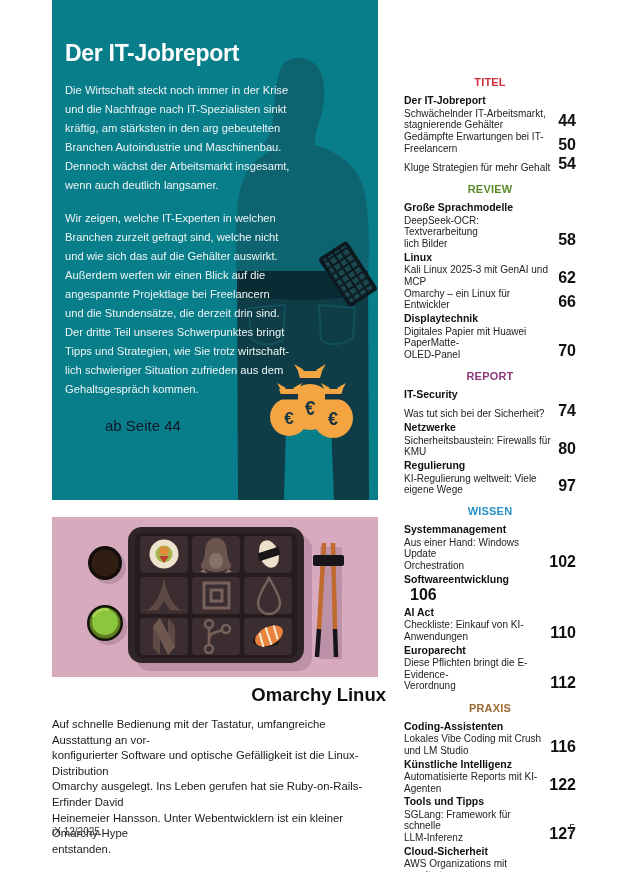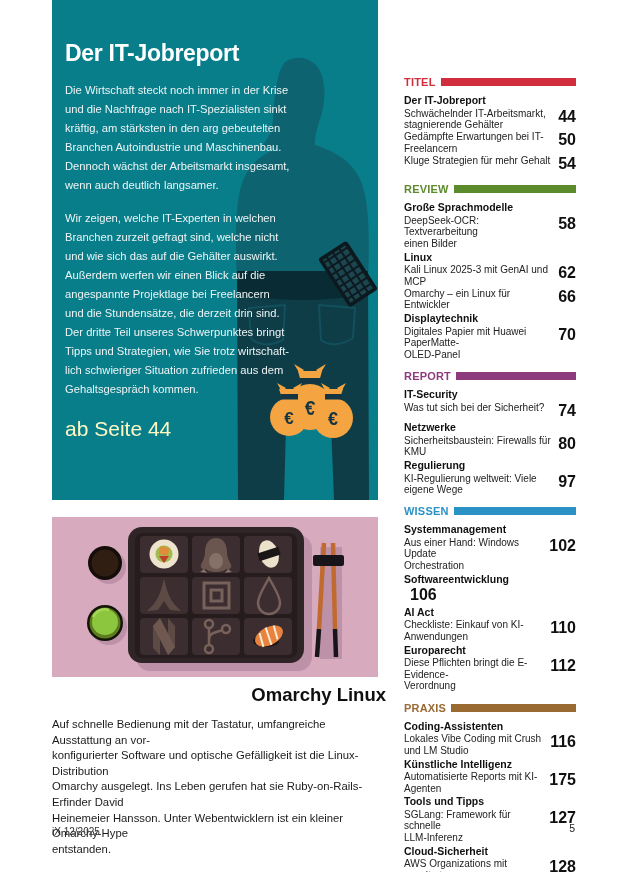--- a/index.html
+++ b/index.html
@@ -6,40 +6,40 @@
   body{width:617px;height:872px;background:#ffffff;position:relative;overflow:hidden;
        font-family:"Liberation Sans","DejaVu Sans",sans-serif;}
   .page{position:absolute;inset:0;}
 
   
   .feature{position:absolute;left:52px;top:0;width:326px;height:500px;background:#097e8b;overflow:hidden;}
   .feature svg{position:absolute;inset:0;}
   .feature-text{position:relative;z-index:2;padding:40px 14px 0 13px;}
   .feature h1{margin:0;font-size:23px;font-weight:bold;color:#ffffff;letter-spacing:-0.3px;}
   .feature p{margin:14px 0 0 0;font-size:11.2px;line-height:19px;color:#eef4f4;white-space:pre-line;}
-  .feature .pageref{margin-top:18px;font-size:21px;color:#fef9c3;}
+  .feature .pageref{margin-top:18px;font-size:15px;color:#0f172a;margin-left:40px;}
 
   
   .illustration{position:absolute;left:52px;top:517px;width:326px;height:160px;}
   .illustration svg{display:block;}
 
   
   .article{position:absolute;left:52px;top:684px;width:334px;}
   .article h2{margin:0;font-size:18.5px;font-weight:bold;color:#0f0f0f;text-align:right;}
   .article p{margin:11px 0 0 0;font-size:11.3px;line-height:15.6px;color:#1b1b1b;white-space:pre-line;}
   .article .pageref{margin-top:12px;font-size:15.5px;color:#111;}
 
   
   .toc{position:absolute;left:404px;top:76px;width:172px;}
   .toc-section{margin-bottom:10px;}
-  .toc-header{display:flex;align-items:center;margin-bottom:7px;}
+  .toc-header{display:flex;align-items:center;margin-bottom:7px;flex-direction:column;}
   .toc-label{font-size:11px;font-weight:bold;letter-spacing:0.2px;}
   .toc-bar{flex:1;height:8px;margin-left:5px;}
   .toc-heading{font-size:10.5px;font-weight:bold;color:#101010;line-height:11.6px;margin-top:2.5px;}
-  .toc-item{display:flex;align-items:flex-start;margin:1px 0;}
+  .toc-item{display:flex;align-items:flex-end;margin:1px 0;}
   .toc-text{flex:1;font-size:10px;line-height:11.4px;color:#222;white-space:pre-line;}
   .toc-page{font-size:16px;font-weight:bold;color:#101010;margin-left:6px;}
 
   
   .footer-issue{position:absolute;left:52px;top:826px;font-size:10px;color:#333;}
   .footer-page{position:absolute;right:42px;top:822px;font-size:10.5px;color:#222;}
 </style>
 </head>
 <body>
 
@@ -244,21 +244,21 @@
         </div>
       </div>
       <div class="toc-section">
         <div class="toc-header">
           <span class="toc-label" style="color: rgb(92, 139, 43);">REVIEW</span>
           <span class="toc-bar" style="background: rgb(92, 139, 43);"></span>
         </div>
         <div class="toc-heading">Große Sprachmodelle</div>
         <div class="toc-item">
           <span class="toc-text">DeepSeek-OCR: Textverarbeitung
-einen Bilder</span>
+lich Bilder</span>
           <span class="toc-page">58</span>
         </div>
         <div class="toc-heading">Linux</div>
         <div class="toc-item">
           <span class="toc-text">Kali Linux 2025-3 mit GenAI und MCP</span>
           <span class="toc-page">62</span>
         </div>
         <div class="toc-item">
           <span class="toc-text">Omarchy – ein Linux für Entwickler</span>
           <span class="toc-page">66</span>
@@ -325,21 +325,21 @@
         </div>
         <div class="toc-heading">Coding-Assistenten</div>
         <div class="toc-item">
           <span class="toc-text">Lokales Vibe Coding mit Crush
 und LM Studio</span>
           <span class="toc-page">116</span>
         </div>
         <div class="toc-heading">Künstliche Intelligenz</div>
         <div class="toc-item">
           <span class="toc-text">Automatisierte Reports mit KI-Agenten</span>
-          <span class="toc-page">175</span>
+          <span class="toc-page">122</span>
         </div>
         <div class="toc-heading">Tools und Tipps</div>
         <div class="toc-item">
           <span class="toc-text">SGLang: Framework für schnelle
 LLM-Inferenz</span>
           <span class="toc-page">127</span>
         </div>
         <div class="toc-heading">Cloud-Sicherheit</div>
         <div class="toc-item">
           <span class="toc-text">AWS Organizations mit erweiterten

